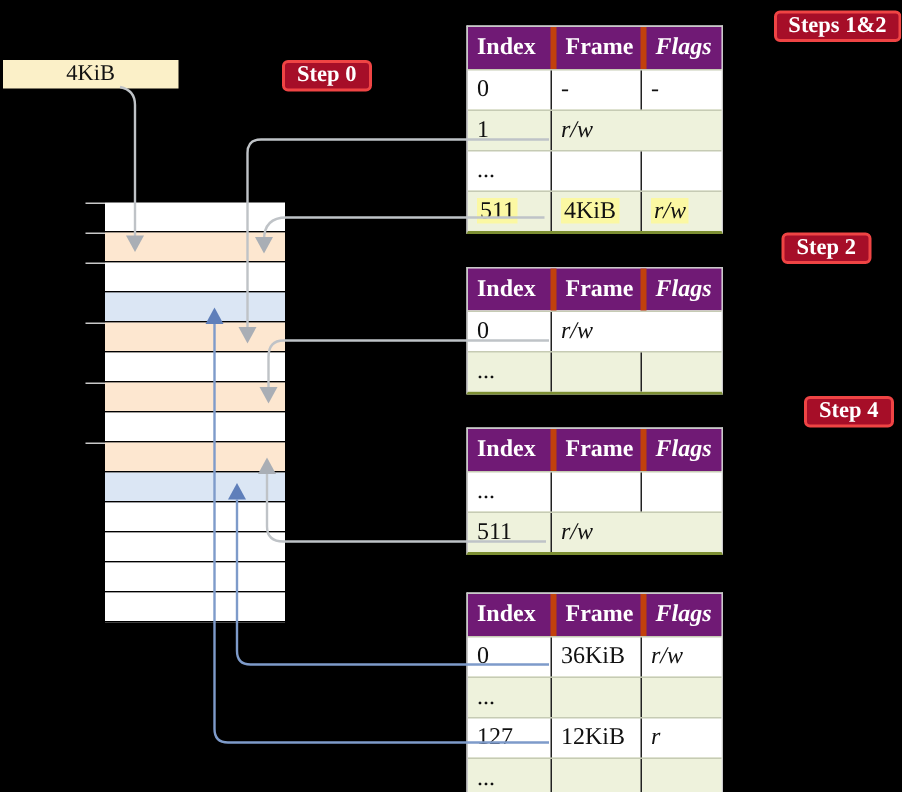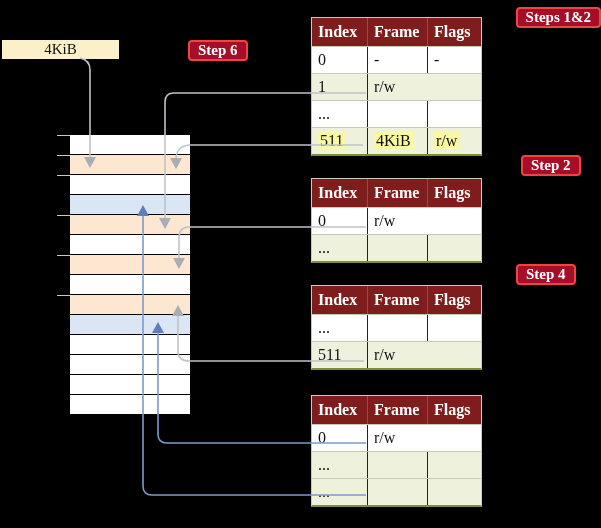--- a/index.html
+++ b/index.html
@@ -7,55 +7,55 @@
           font-family:"Liberation Serif","DejaVu Serif",serif;}
   
   .box-4kib{position:absolute;left:2px;top:40px;width:117px;height:19px;background:#fbf0c8;
             color:#111;font-size:15px;line-height:19px;text-align:center;}
   
   .step{position:absolute;background:#a60e28;border:2px solid #ef4444;border-radius:4px;
         color:#fff;font-size:15px;line-height:15px;padding:1px 8px;white-space:nowrap;font-weight:bold;}
   .step0{left:188px;top:40px;}
   .steps12{right:0px;top:7px;}
   .step3{left:521px;top:155px;}
-  .step4{left:516px;top:264px;}
+  .step4{left:536px;top:264px;}
   
   .stack{position:absolute;left:70px;top:135px;width:120px;}
   .mrow{height:19px;border-bottom:1px solid #000;background:#fff;}
   .mrow.white{background:#ffffff;}
   .mrow.peach{background:#fde7d0;}
   .mrow.blue{background:#dbe6f4;}
   .tick{position:absolute;left:57px;width:13px;height:1px;background:#c9c9c9;}
   
   .ptable{position:absolute;left:311px;width:171px;border:1px solid #c9c9c9;
           border-bottom:2px solid #7d8f33;box-sizing:border-box;background:#fff;}
-  .thead{display:flex;background:#7f1d1d;height:28px;}
+  .thead{display:flex;background:#701a75;height:28px;}
   .th{color:#fff;font-weight:bold;font-size:16px;line-height:28px;padding-left:6px;
       box-sizing:border-box;}
-  .th+.th{border-left:1px solid #c2410c;}
-  .c1{width:55px;} .c2{width:60px;} .c3{width:53px;flex:1;}
+  .th+.th{border-left:4px solid #c2410c;}
+  .c1{width:55px;} .c2{width:60px;} .c3{width:53px;flex:1;font-style:italic;}
   .trow{display:flex;height:26px;border-top:1px solid #c6cbb4;}
   .trow.w{background:#ffffff;} .trow.g{background:#eef2dc;}
   .td{font-size:16px;line-height:25px;color:#111;padding-left:6px;box-sizing:border-box;
       white-space:nowrap;overflow:hidden;}
   .td+.td{border-left:1px solid #222;}
   .trow.hl .td span{background:#fbf8a3;padding:0 2px;}
   
   .overlay{position:absolute;left:0;top:0;width:601px;height:528px;pointer-events:none;z-index:10;}
 </style>
 </head>
 <body>
 
 <div class="canvas">
 
   <div class="box-4kib">
     <span>4KiB</span>
   </div>
 
-  <div class="step step0">Step 6</div>
+  <div class="step step0">Step 0</div>
   <div class="step steps12">Steps 1&amp;2</div>
   <div class="step step3">Step 2</div>
   <div class="step step4">Step 4</div>
 
   <div class="stack">
     <div class="mrow white"></div>
     <div class="mrow peach"></div>
     <div class="mrow white"></div>
     <div class="mrow blue"></div>
     <div class="mrow peach"></div>
@@ -138,26 +138,32 @@
   </div>
 
   <div class="ptable" style="top:395px">
     <div class="thead">
       <div class="th c1">Index</div>
       <div class="th c2">Frame</div>
       <div class="th c3">Flags</div>
     </div>
     <div class="trow w">
       <div class="td c1"><span>0</span></div>
+      <div class="td c2"><span>36KiB</span></div>
       <div class="td c3"><span>r/w</span></div>
     </div>
     <div class="trow g">
       <div class="td c1"><span>...</span></div>
       <div class="td c2"><span></span></div>
       <div class="td c3"><span></span></div>
+    </div>
+    <div class="trow w">
+      <div class="td c1"><span>127</span></div>
+      <div class="td c2"><span>12KiB</span></div>
+      <div class="td c3"><span>r</span></div>
     </div>
     <div class="trow g">
       <div class="td c1"><span>...</span></div>
       <div class="td c2"><span></span></div>
       <div class="td c3"><span></span></div>
     </div>
   </div>
 
   <svg class="overlay" viewBox="0 0 601 528">
     <g stroke="#bfc3c7" stroke-width="1.6" fill="none">

